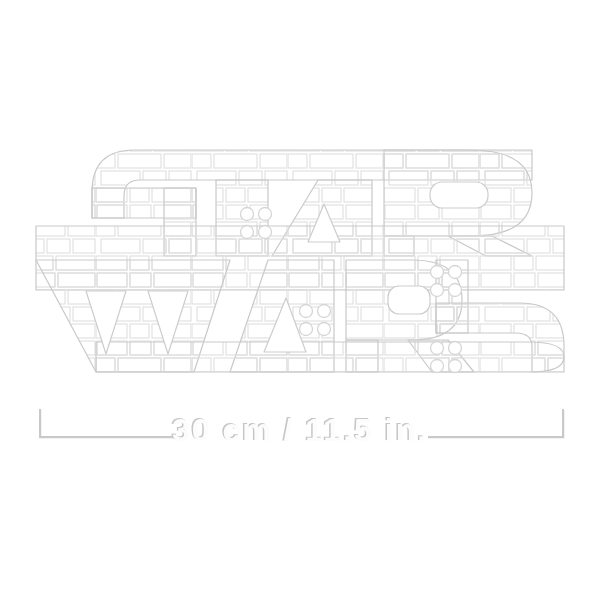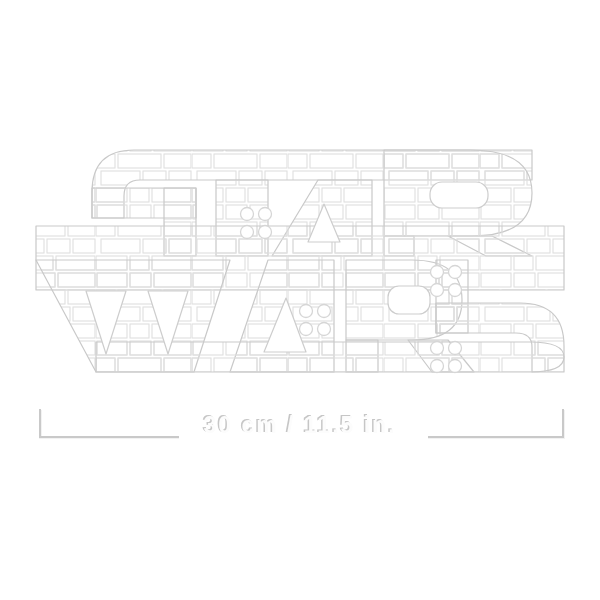--- a/index.html
+++ b/index.html
@@ -37,21 +37,21 @@
     box-shadow: 0 1px 0 #f2f2f2;
   }
   .dim-line.left  { left: 39px;  top: 436px; width: 140px; }
   .dim-line.right { left: 428px; top: 436px; width: 136px; }
   .dim-label {
     position: absolute;
     left: 150px;
     top: 412px;
     width: 300px;
     text-align: center;
-    font-size: 23px;
+    font-size: 32px;
     font-weight: bold;
     letter-spacing: 2px;
     color: #fcfcfc;
     text-shadow: -1.5px -1.5px 0 #c6c6c6, 1px 1px 0 #ffffff;
     white-space: nowrap;
   }
 </style>
 </head>
 <body>
 

